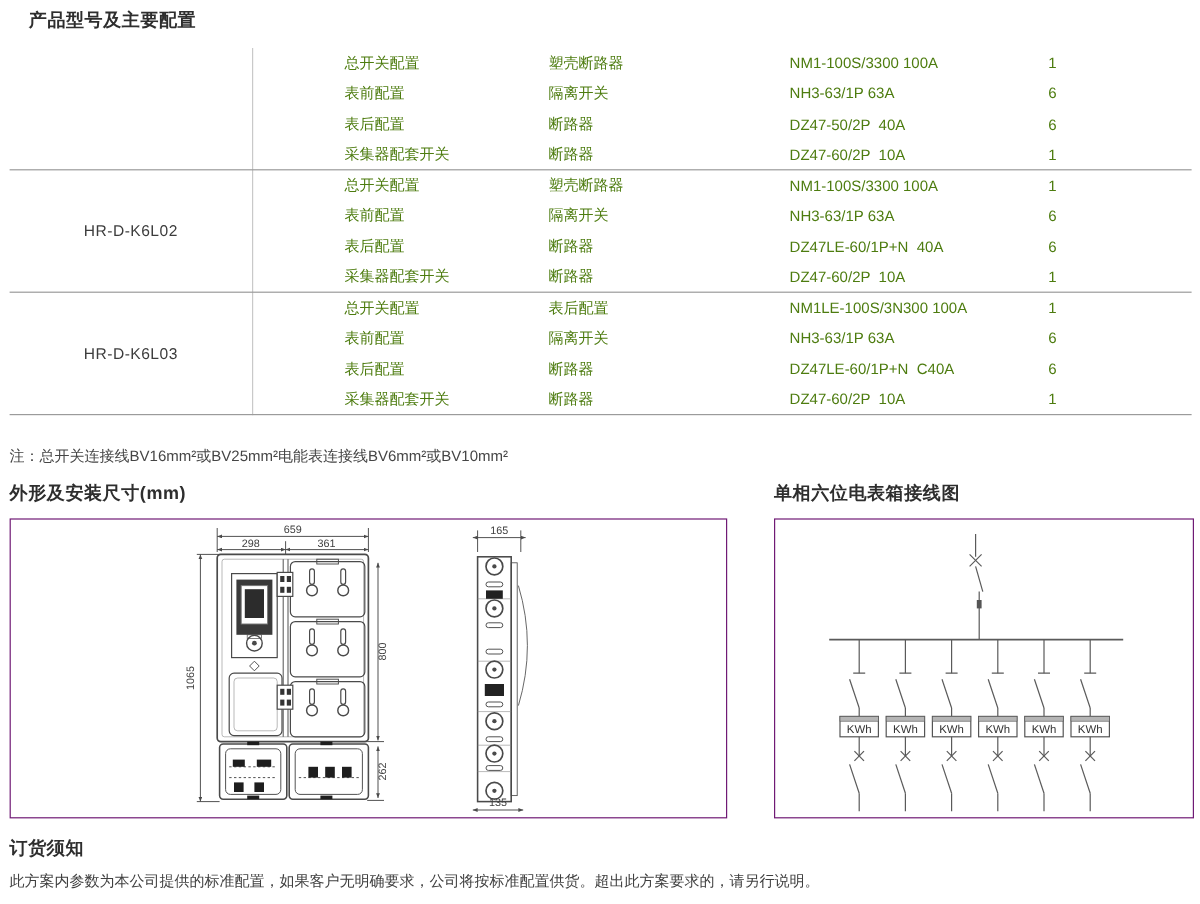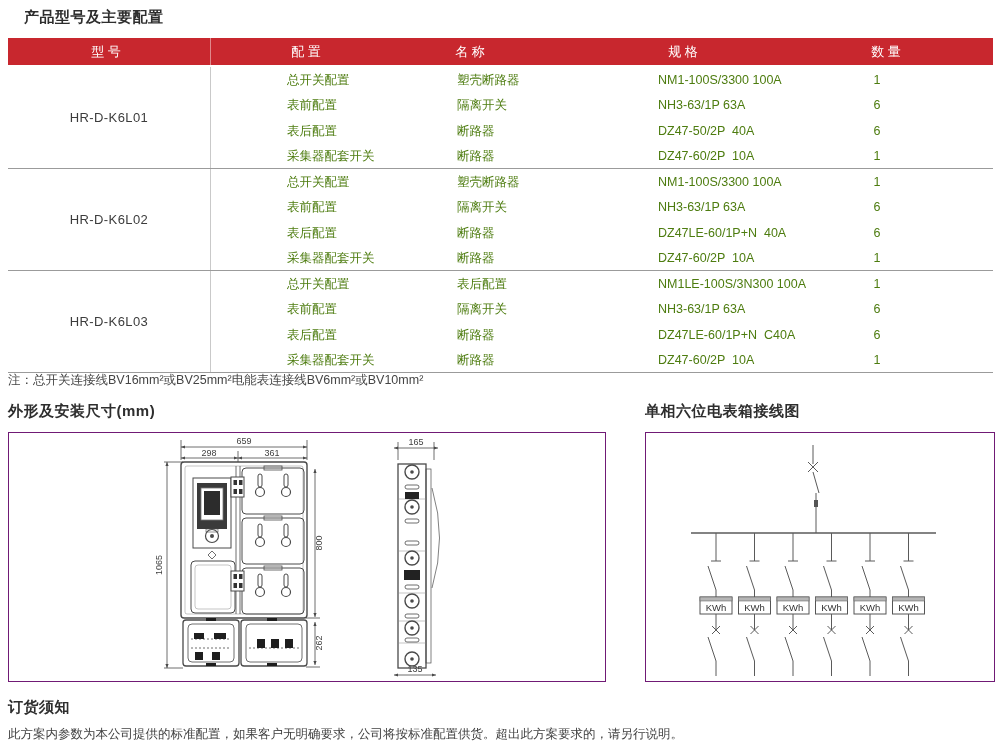--- a/index.html
+++ b/index.html
@@ -42,33 +42,24 @@
   svg text { font-family:"Liberation Sans","DejaVu Sans",sans-serif; }
 </style>
 </head>
 <body>
 
 <div class="sheet">
 
   <div class="sec-title" id="t-main">产品型号及主要配置</div>
 
   <div class="ctable">
-    <div class="thead">
-      <span class="hlabel hl-0">型 号</span>
-      <span class="hlabel hl-1">配 置</span>
-      <span class="hlabel hl-2">名 称</span>
-      <span class="hlabel hl-3">规 格</span>
-      <span class="hlabel hl-4">数 量</span>
-      <div class="hdiv"></div>
-    </div>
     <div class="tbody">
       <div class="vline"></div>
 
     <div class="group">
-          <div class="cell-model">HR-D-K6L01</div>
           <div class="trow" style="top: 0px;">
             <span class="c-config">总开关配置</span>
             <span class="c-name">塑壳断路器</span>
             <span class="c-spec">NM1-100S/3300 100A</span>
             <span class="c-qty">1</span>
           </div>
           <div class="trow" style="top: 25.5px;">
             <span class="c-config">表前配置</span>
             <span class="c-name">隔离开关</span>
             <span class="c-spec">NH3-63/1P 63A</span>

